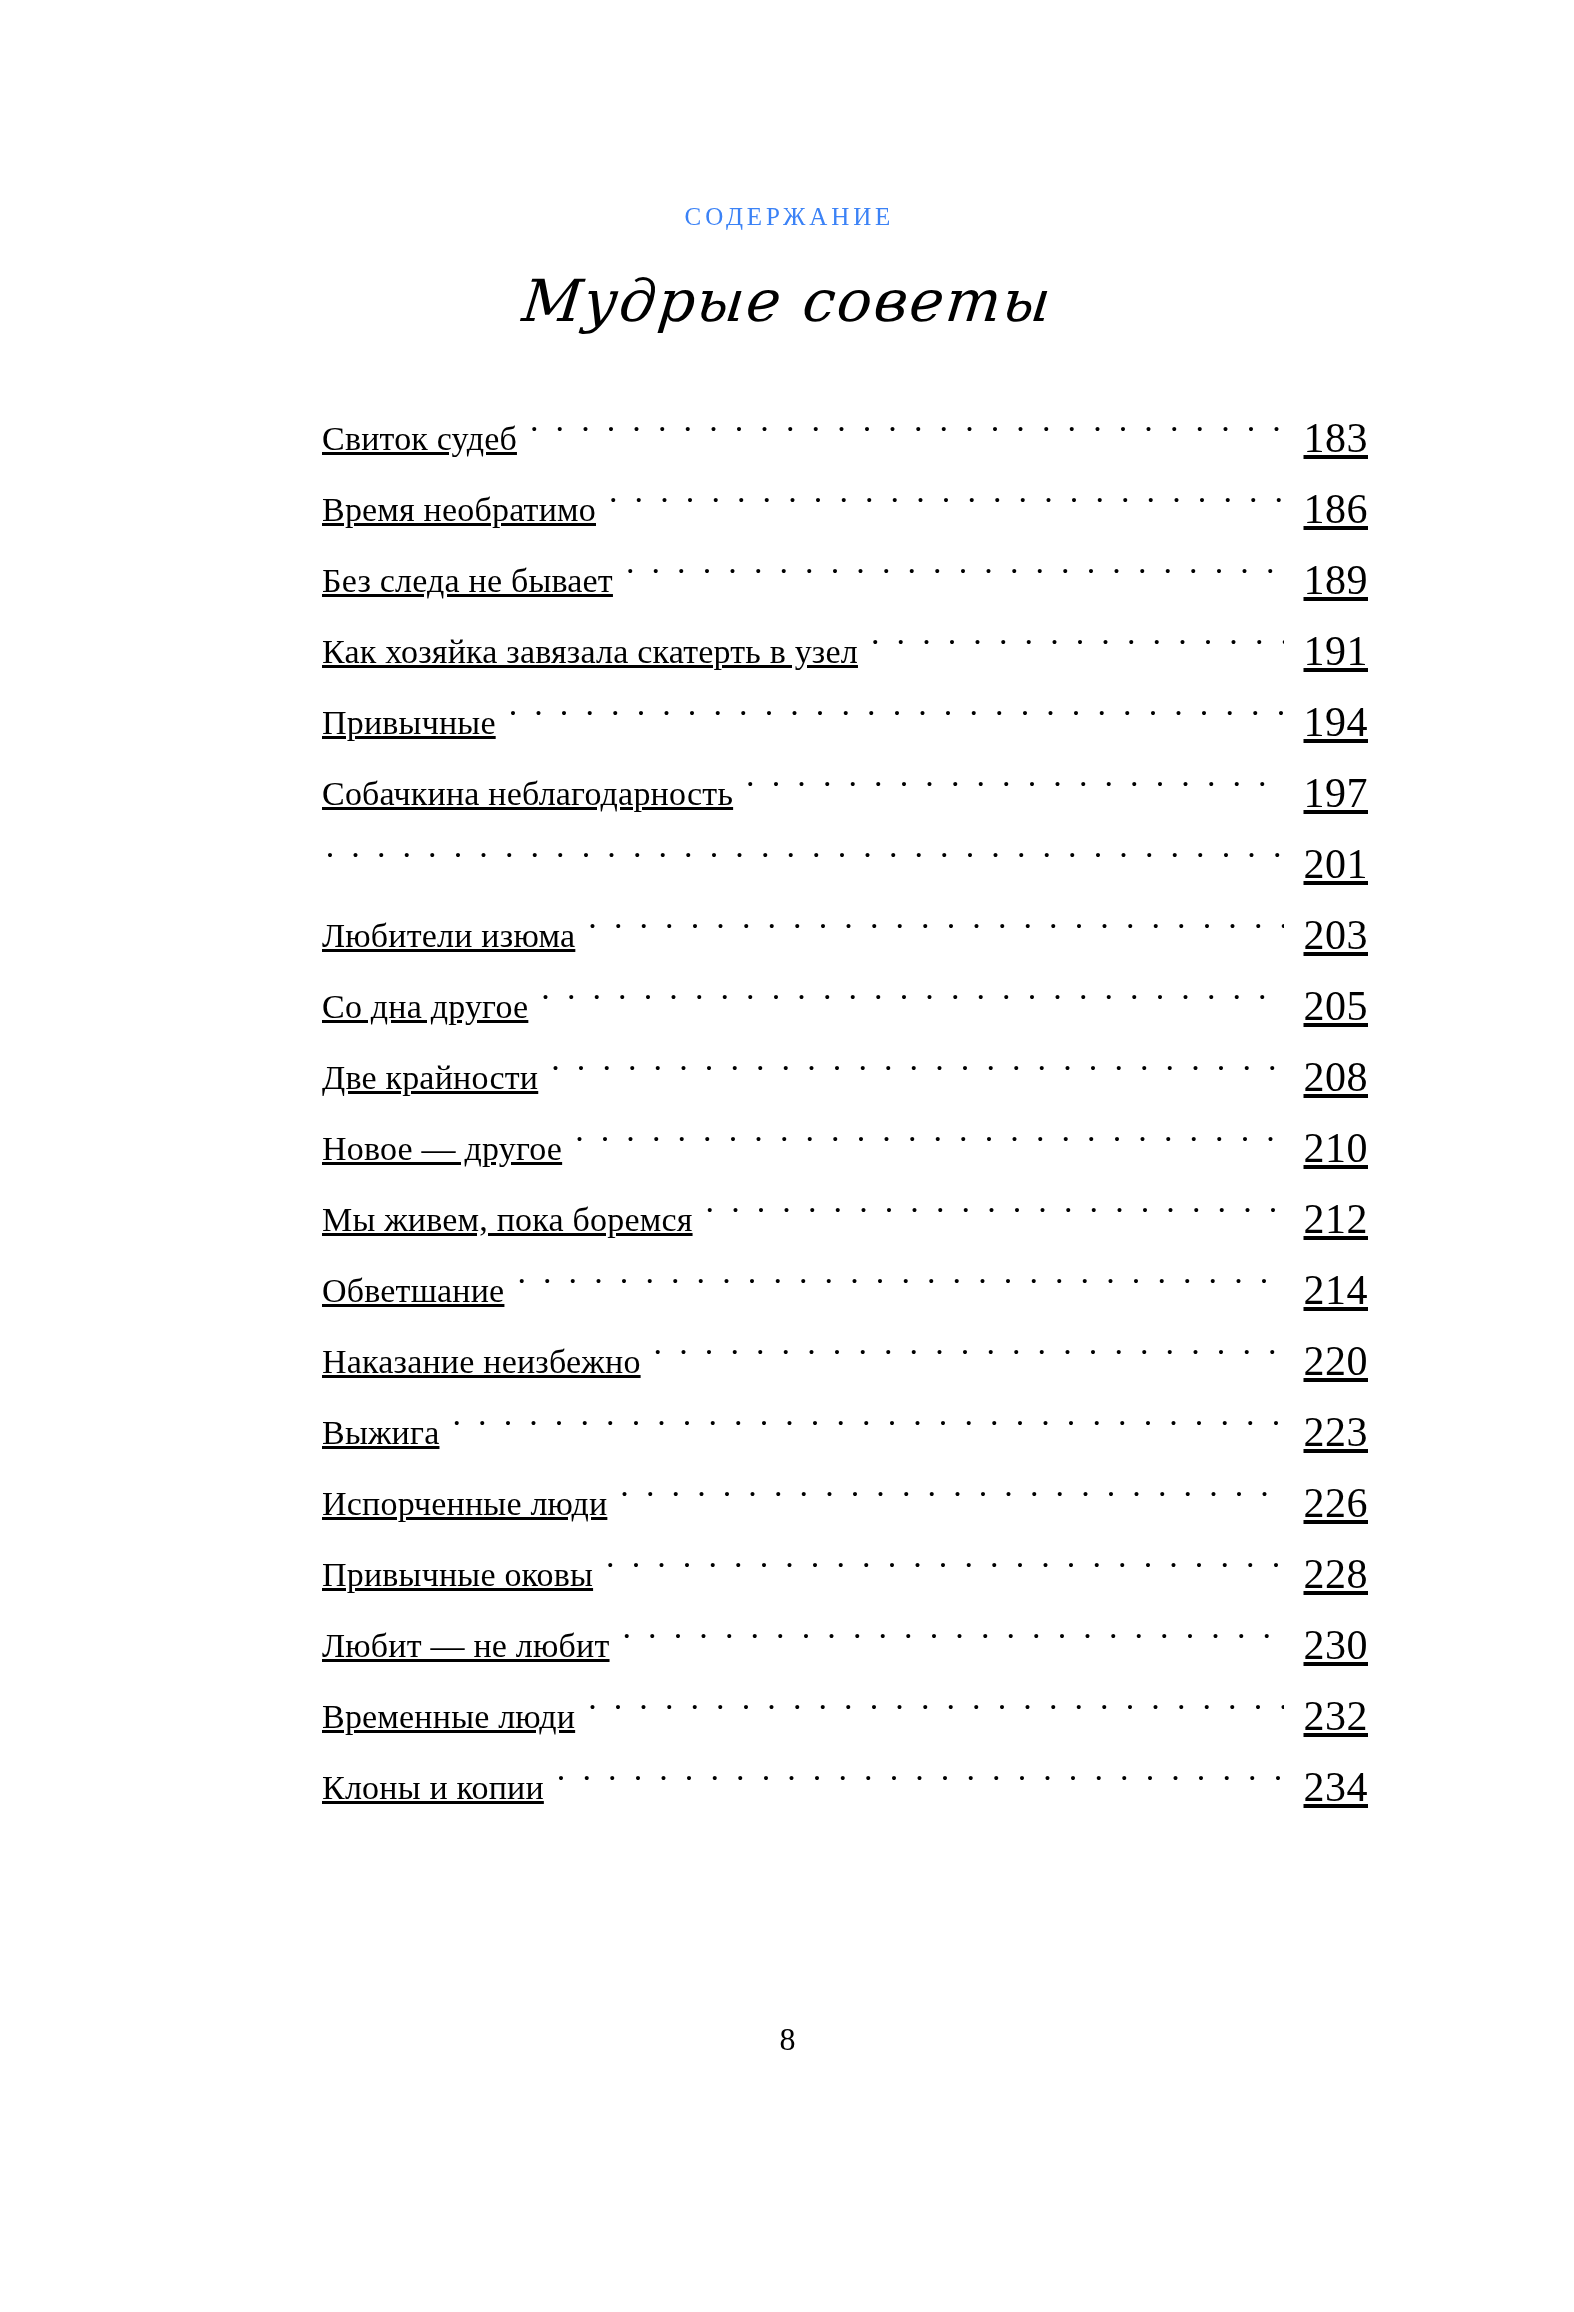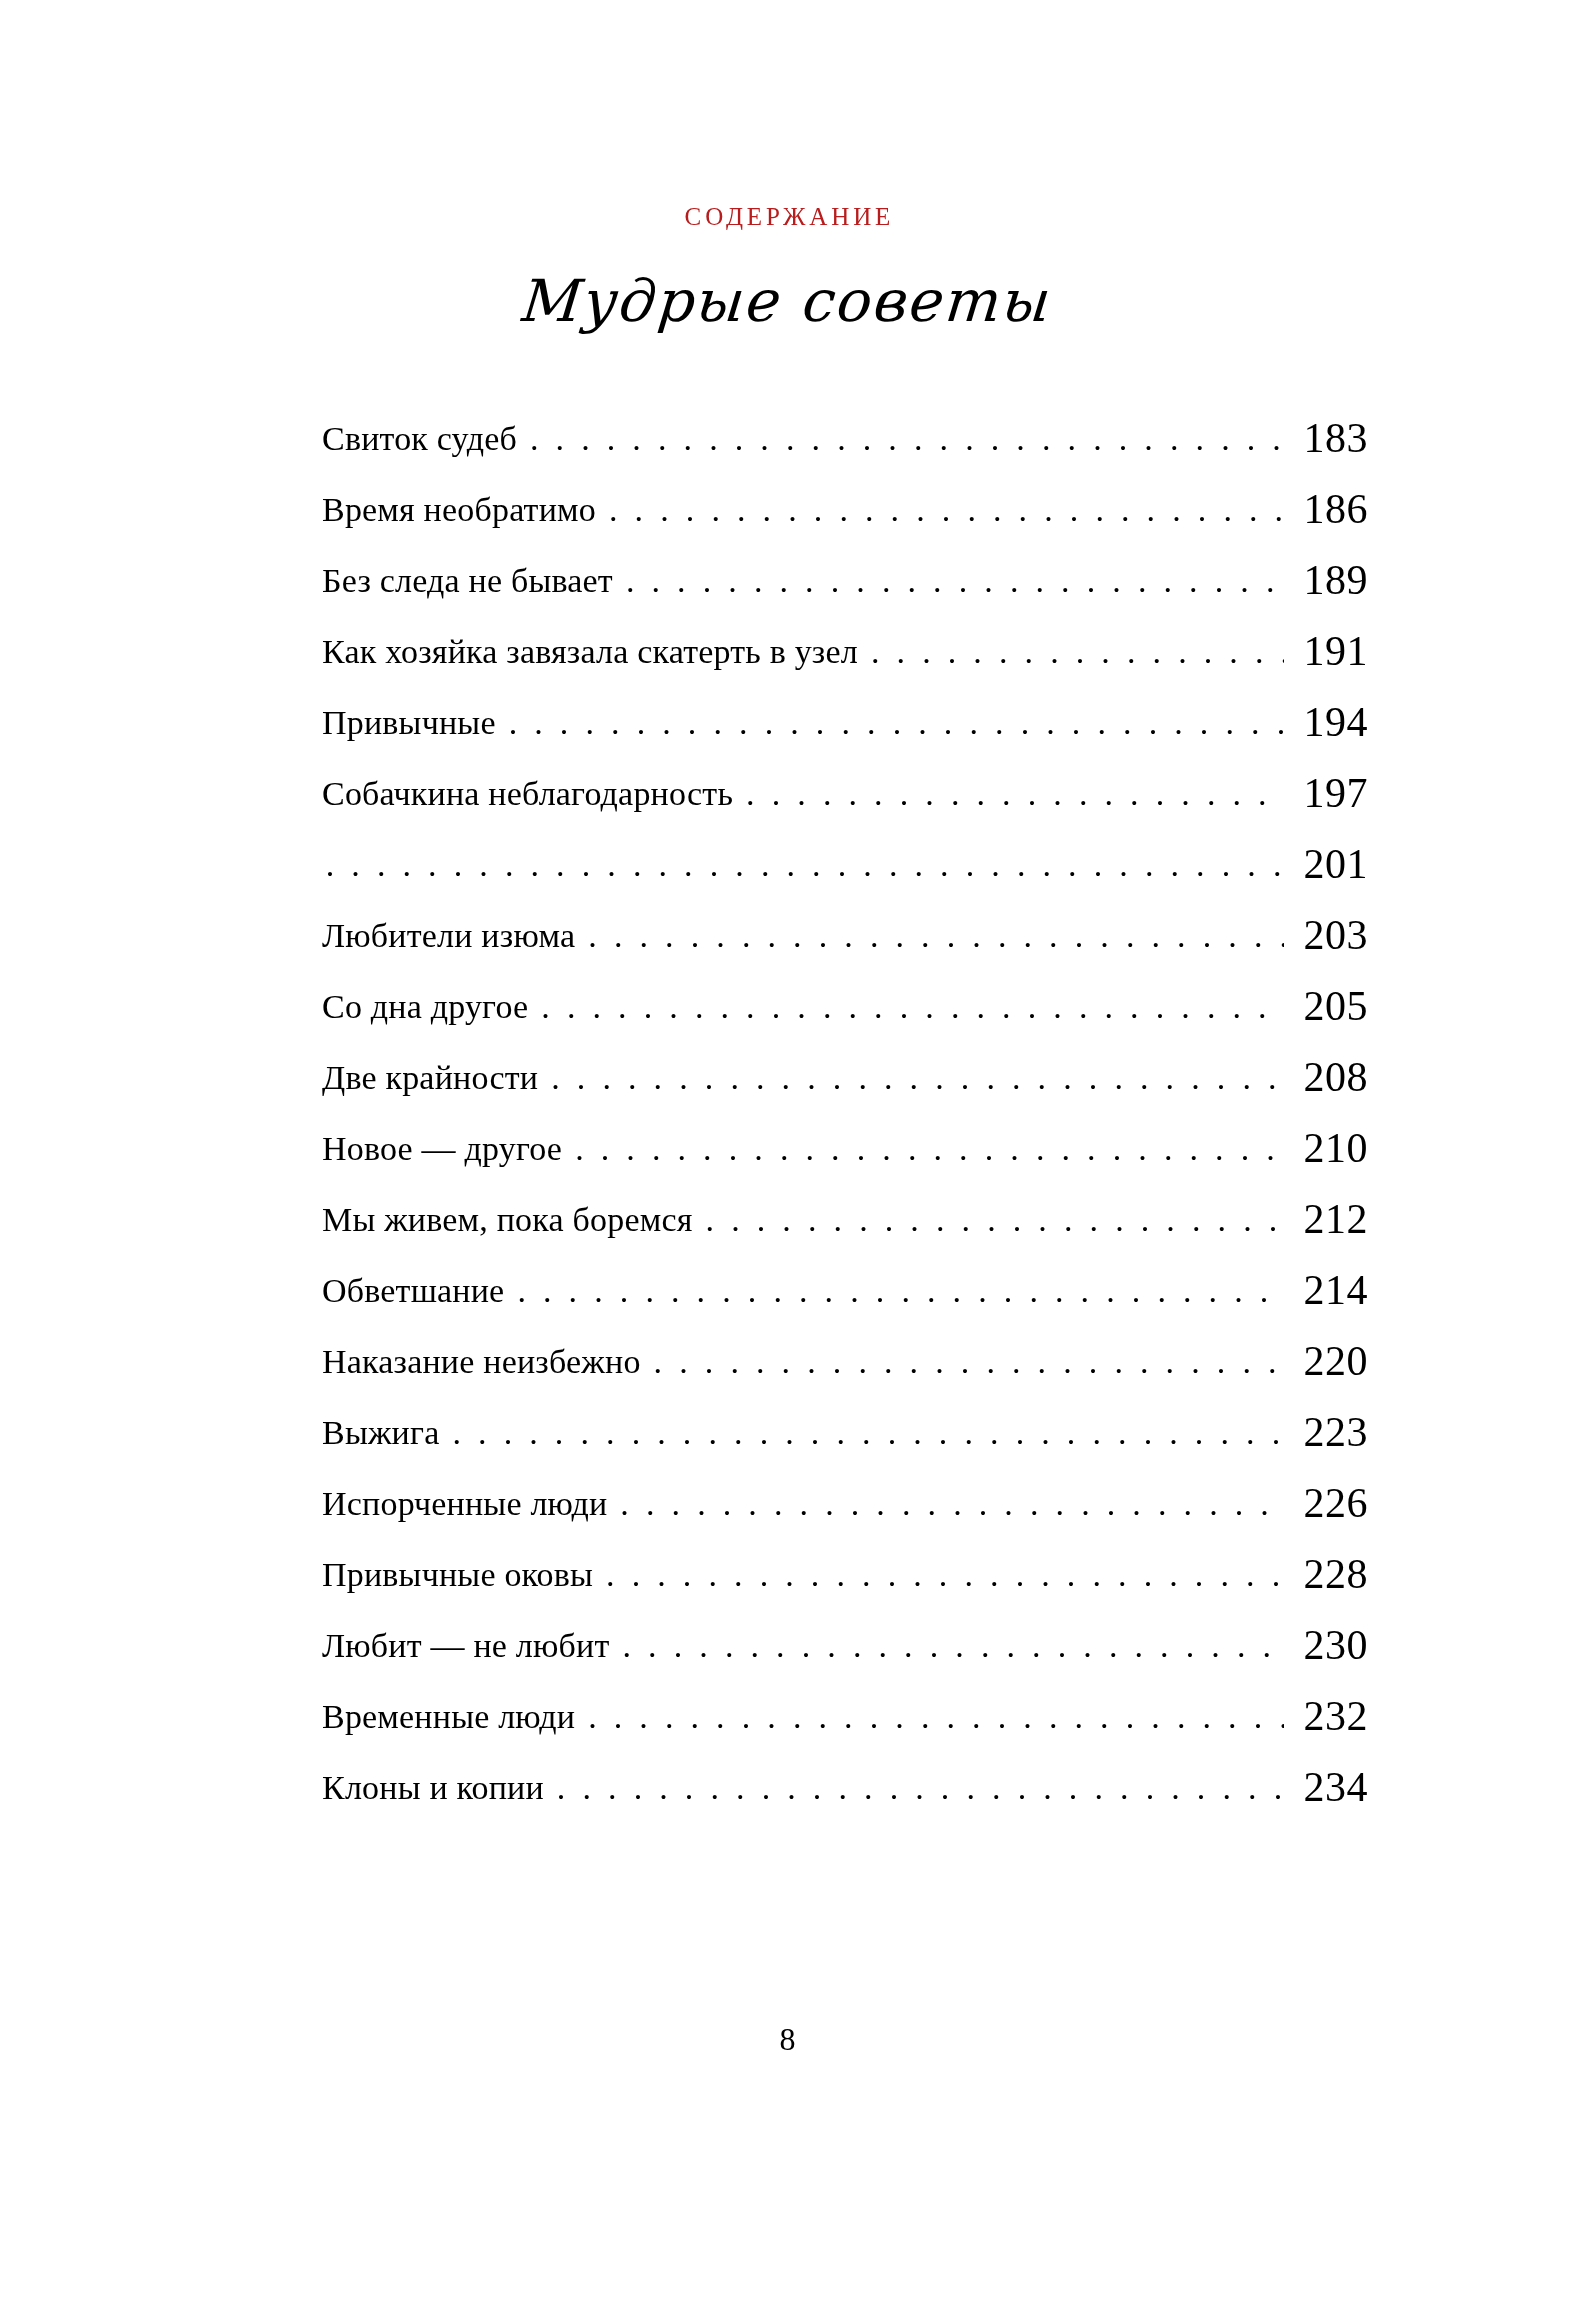--- a/index.html
+++ b/index.html
@@ -27,21 +27,21 @@
   .running-head {
     position: absolute;
     top: 203px;
     left: 0;
     width: 1575px;
     text-align: center;
     font-family: "Liberation Serif", "DejaVu Serif", serif;
     font-size: 25px;
     letter-spacing: 3.9px;
     text-indent: 3.9px;
-    color: #b91c1c;
+    color: #3b82f6;
     font-weight: 400;
   }
 
   
   .section-title {
     position: absolute;
     top: 272px;
     left: 0;
     width: 1575px;
     text-align: center;
@@ -57,25 +57,26 @@
   
   .toc {
     position: absolute;
     top: 403px;
     left: 322px;
     width: 1046px;
   }
 
   .toc-entry {
     display: flex;
-    align-items: center;
+    align-items: flex-start;
     height: 71px;
     font-size: 34px;
     line-height: 71px;
     white-space: nowrap;
+    text-decoration: underline;
   }
 
   .toc-title {
     flex: 0 0 auto;
     letter-spacing: 0.2px;
     padding-right: 9.3px;
   }
 
   .toc-leader {
     flex: 1 1 auto;

